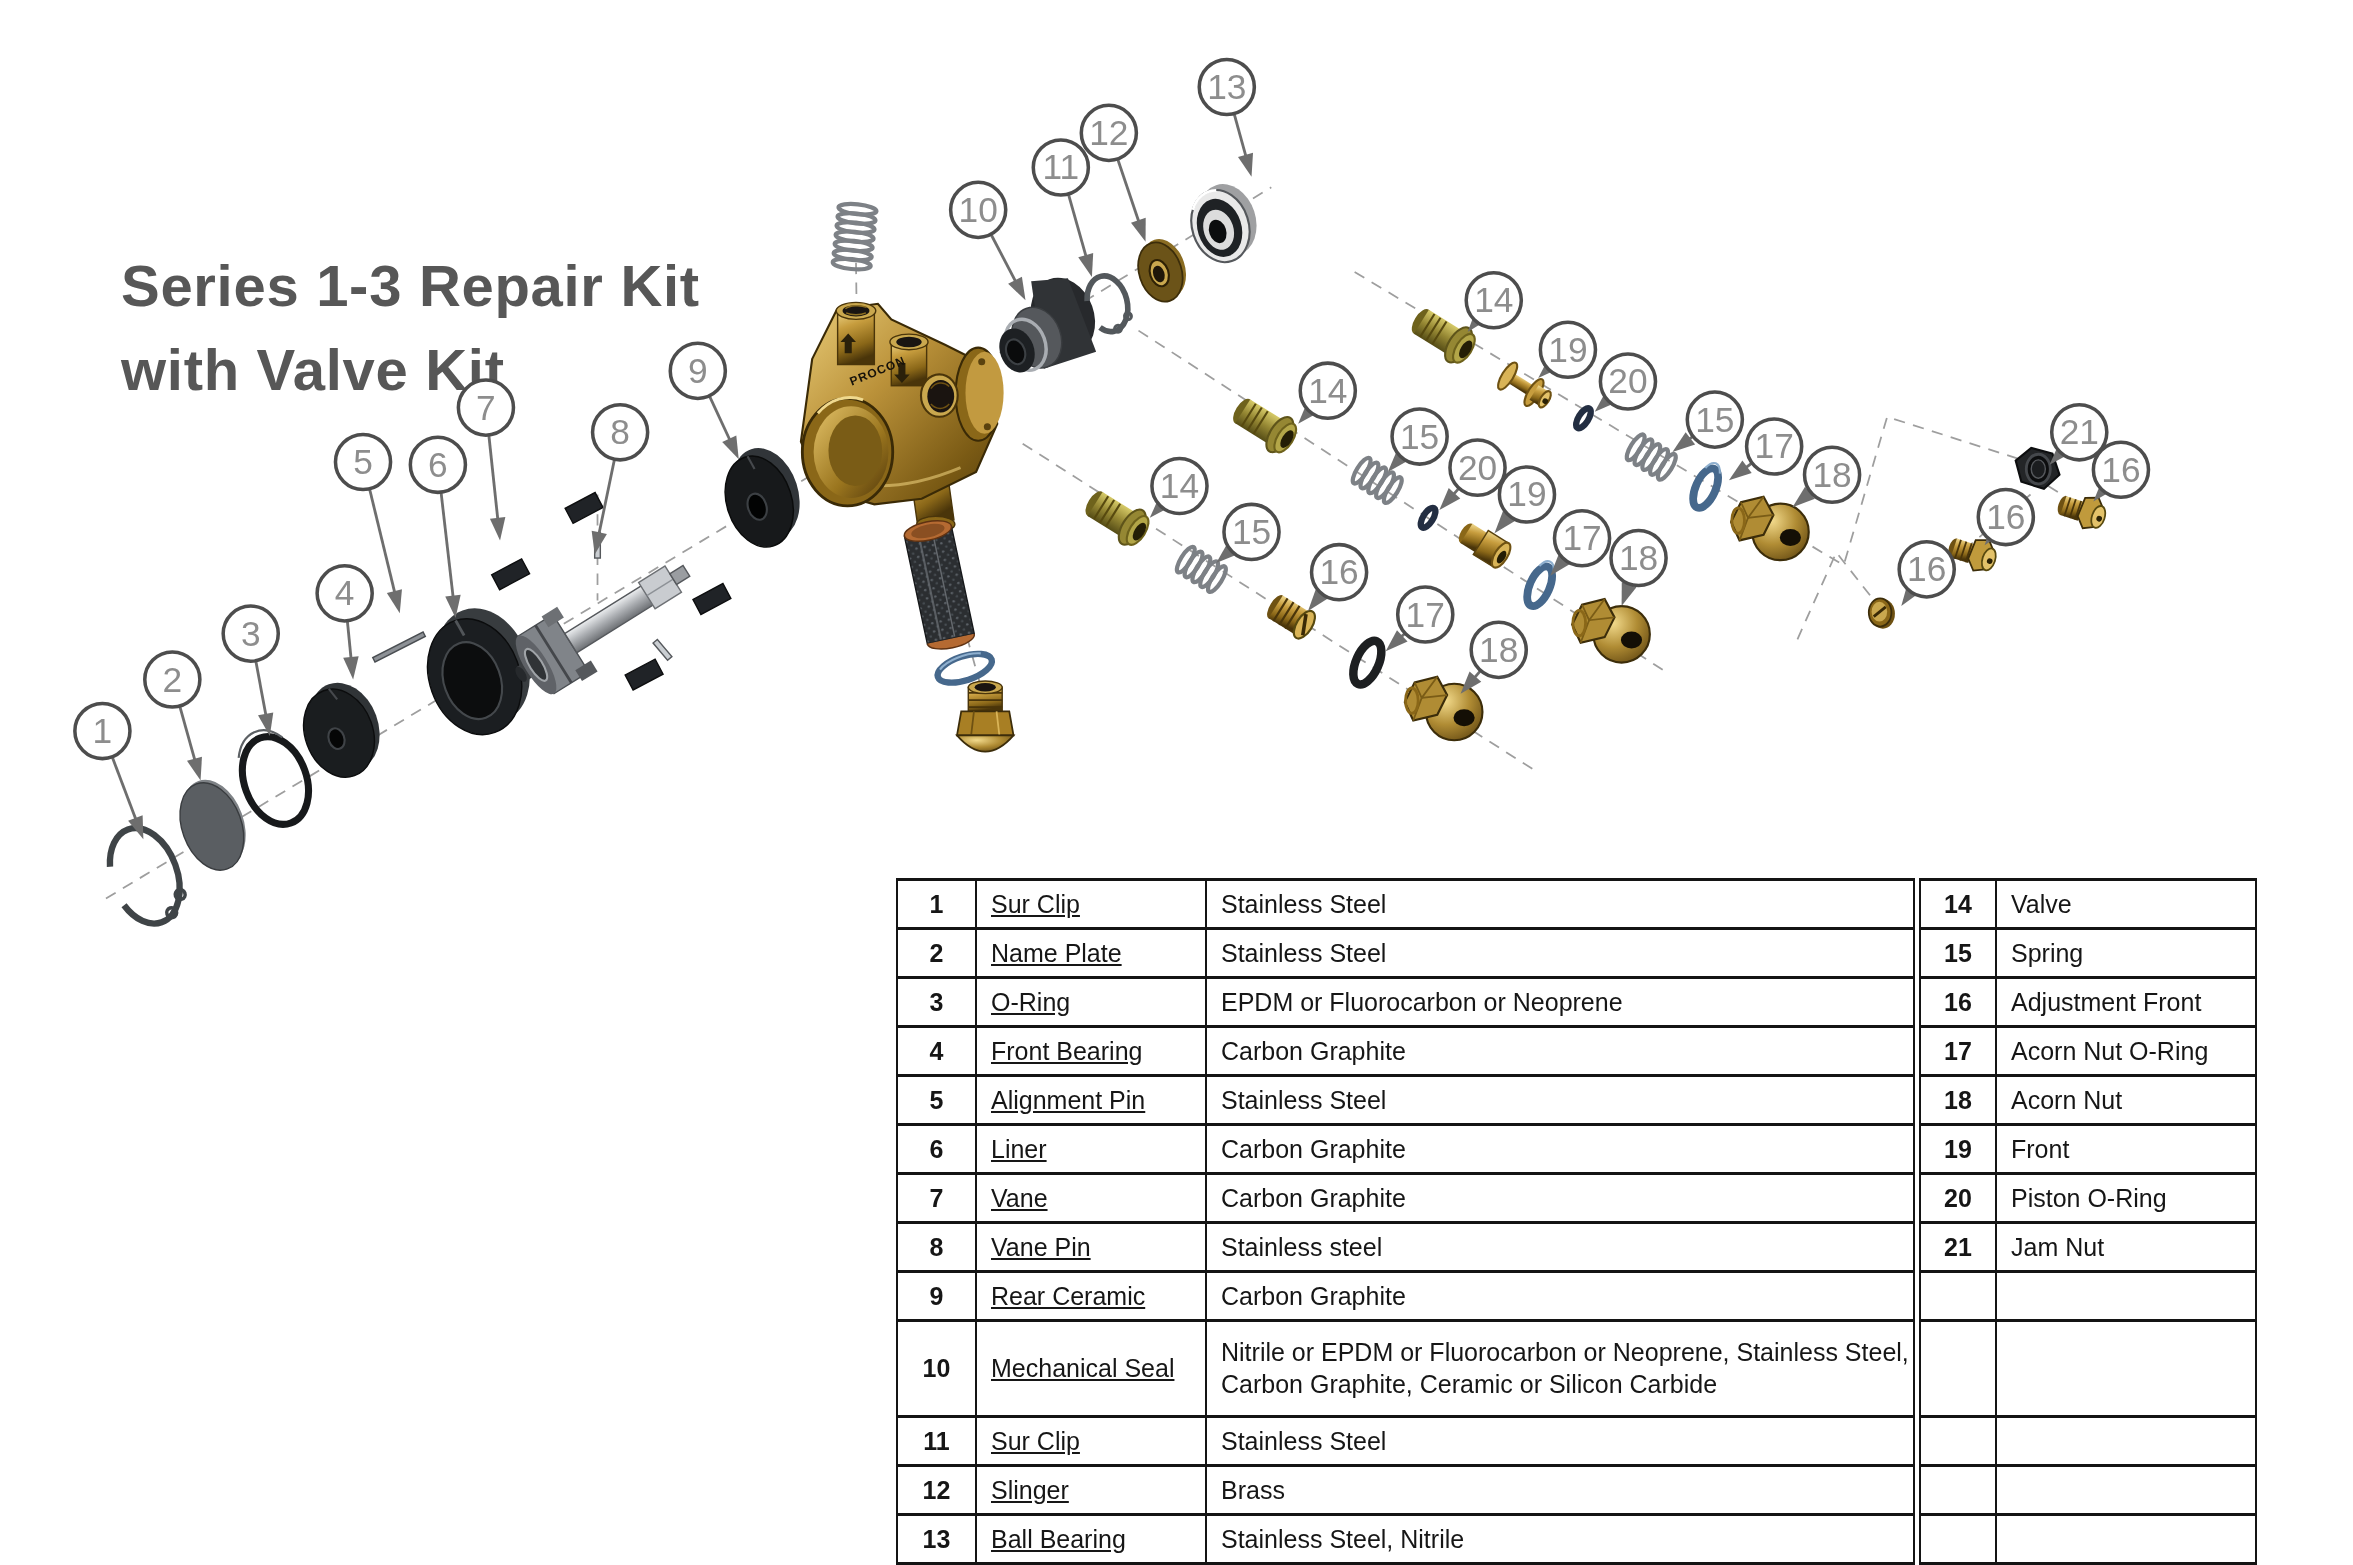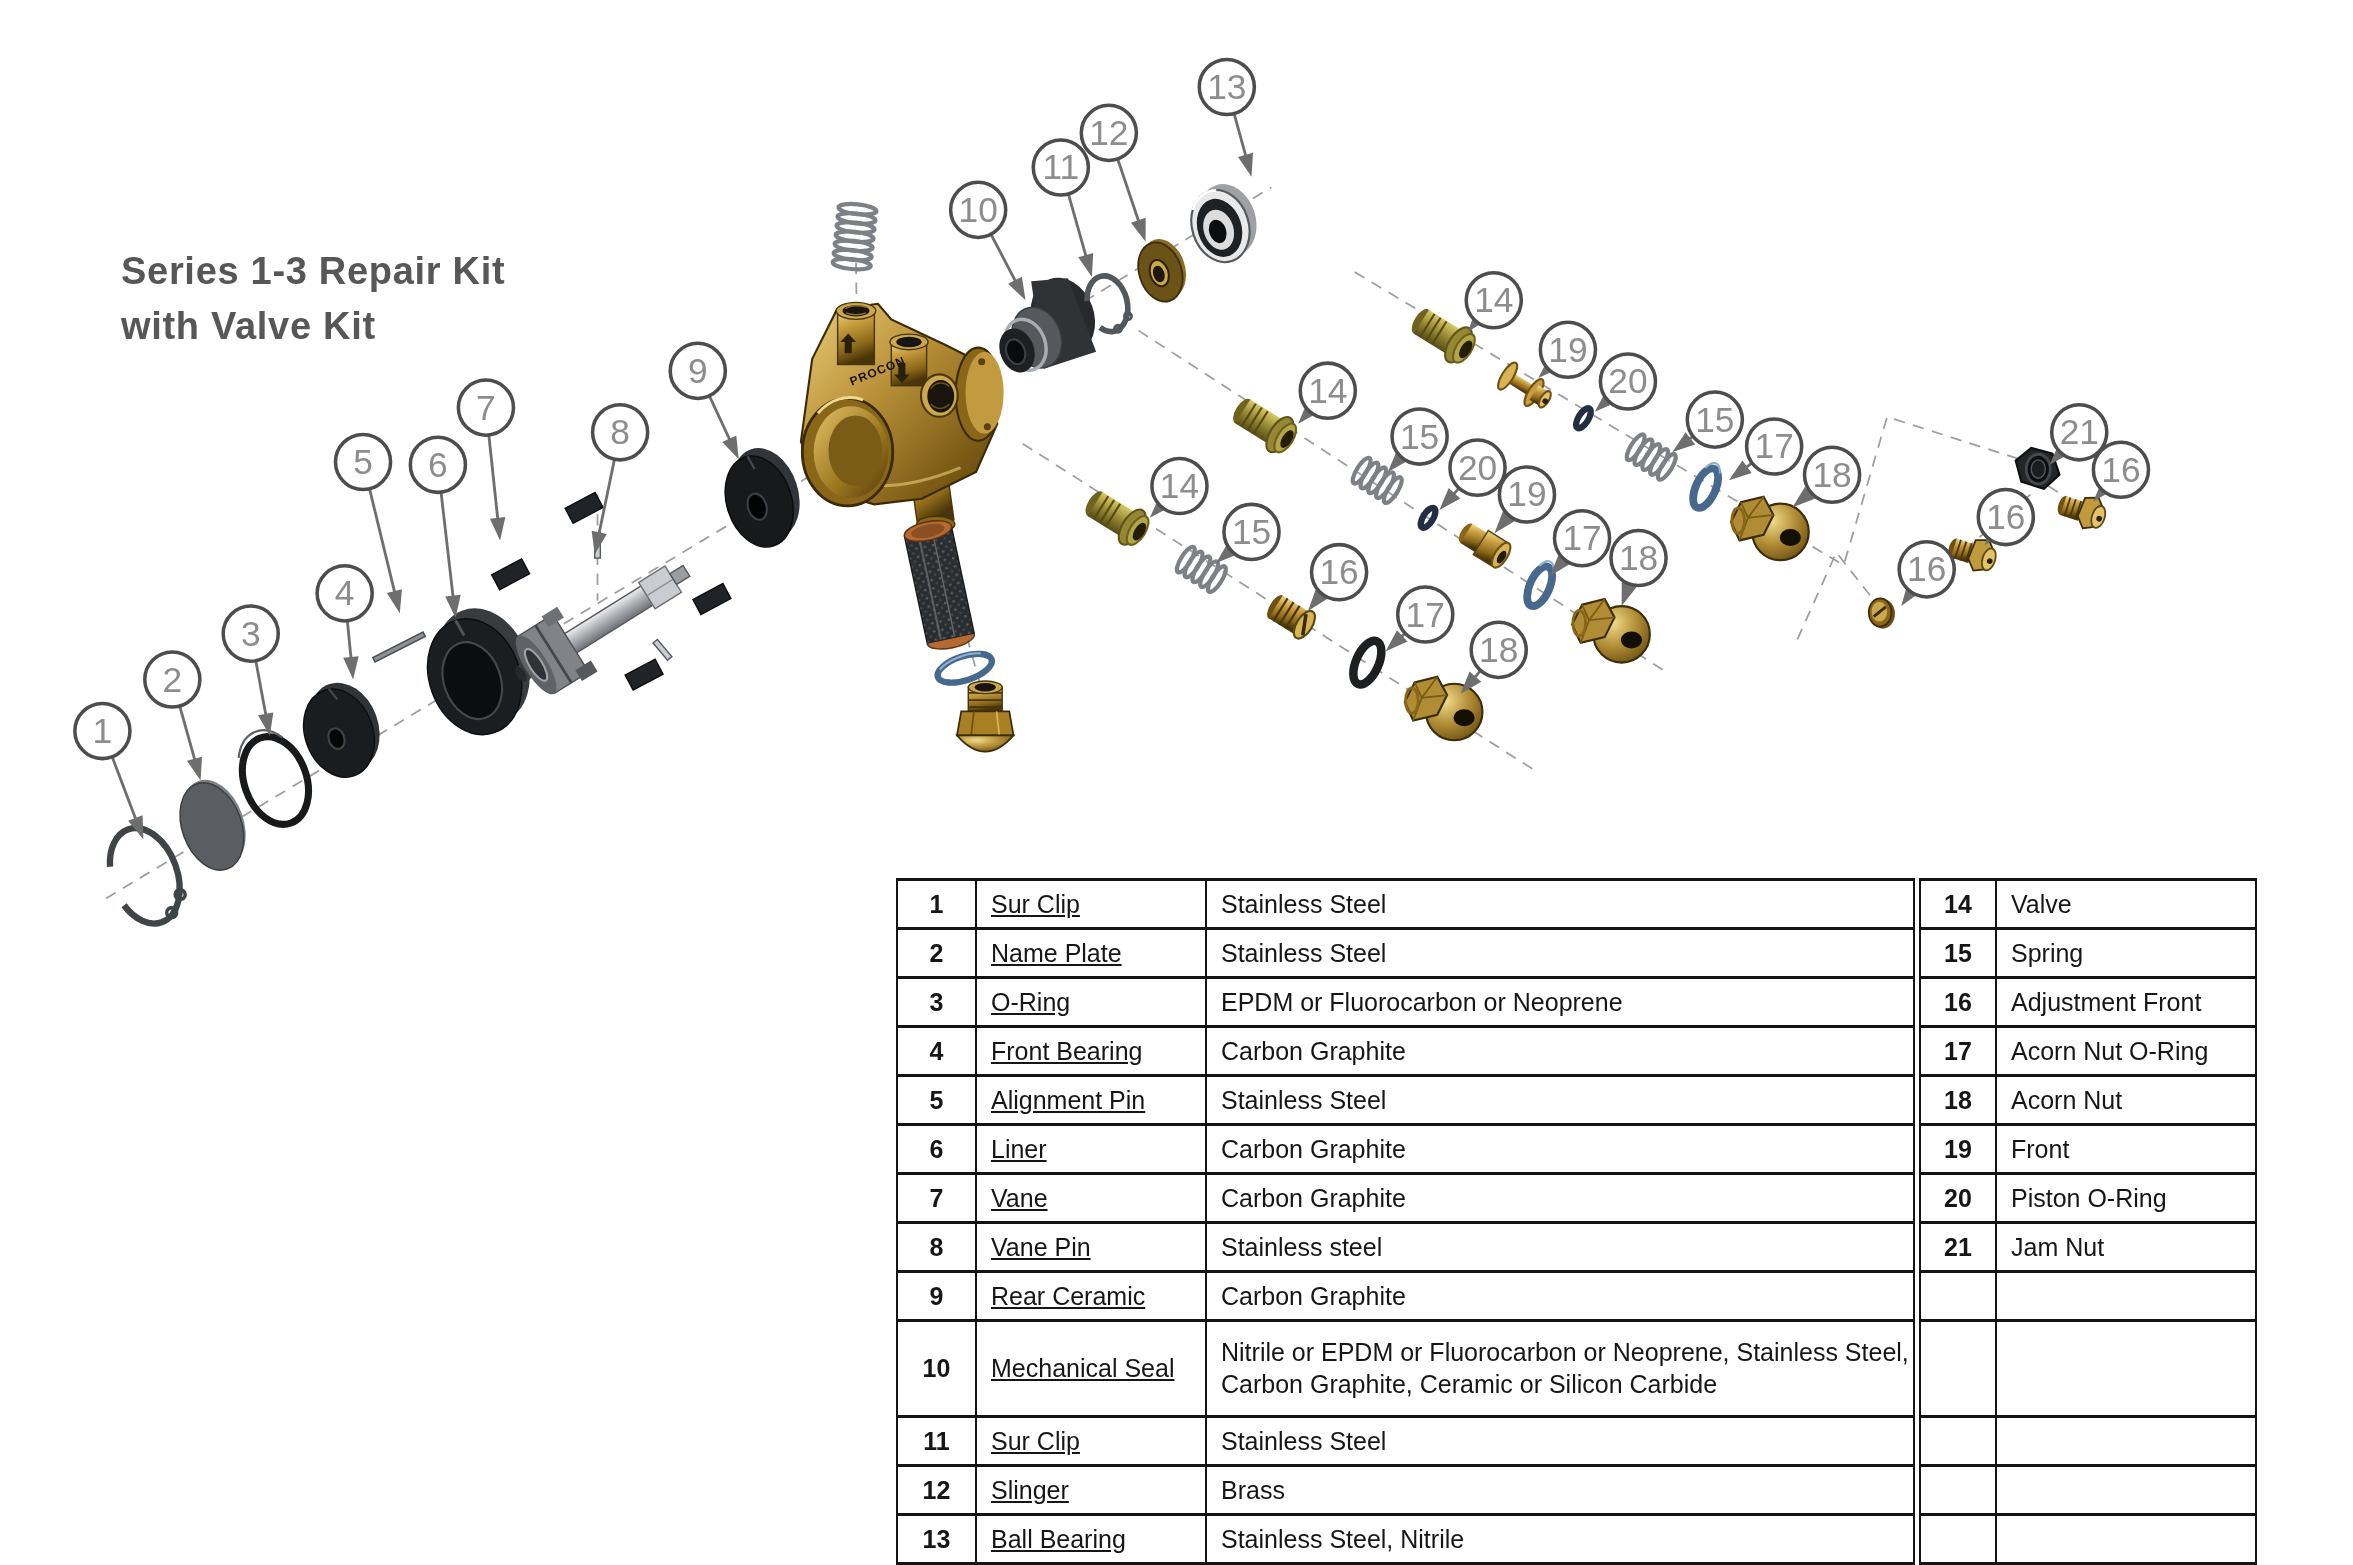--- a/index.html
+++ b/index.html
@@ -1,20 +1,20 @@
 <!DOCTYPE html>
 <html style="font-size:11.3px"><head>
 <meta charset="utf-8">
 <style>
   html,body{margin:0;padding:0;background:#ffffff;}
   #stage{position:relative;width:2354px;height:1566px;background:#ffffff;overflow:hidden;
          font-family:"Liberation Sans","DejaVu Sans",sans-serif;}
   #diagram{position:absolute;left:0;top:0;width:2354px;height:1566px;}
 
-  #title{position:absolute;left:121px;top:244px;font-size:38px;font-weight:600;
+  #title{position:absolute;left:121px;top:244px;font-size:58px;font-weight:600;
          color:#575757;line-height:1.45;letter-spacing:0.7px;white-space:pre;}
 
   
   .ptable{position:absolute;border-collapse:collapse;table-layout:fixed;background:#fff;}
   .ptable td{border:2.1px solid #141414;border-top-width:3.5px;border-bottom-width:3.5px;
              font-size:25px;color:#161616;vertical-align:middle;height:46px;
              padding:0 0 0 14px;overflow:hidden;}
   .ptable td.num{font-weight:bold;text-align:center;padding:0;}
   .ptable tr.tall td{height:93px;}
   .ptable tr.tall td{vertical-align:middle;line-height:1.25;}

